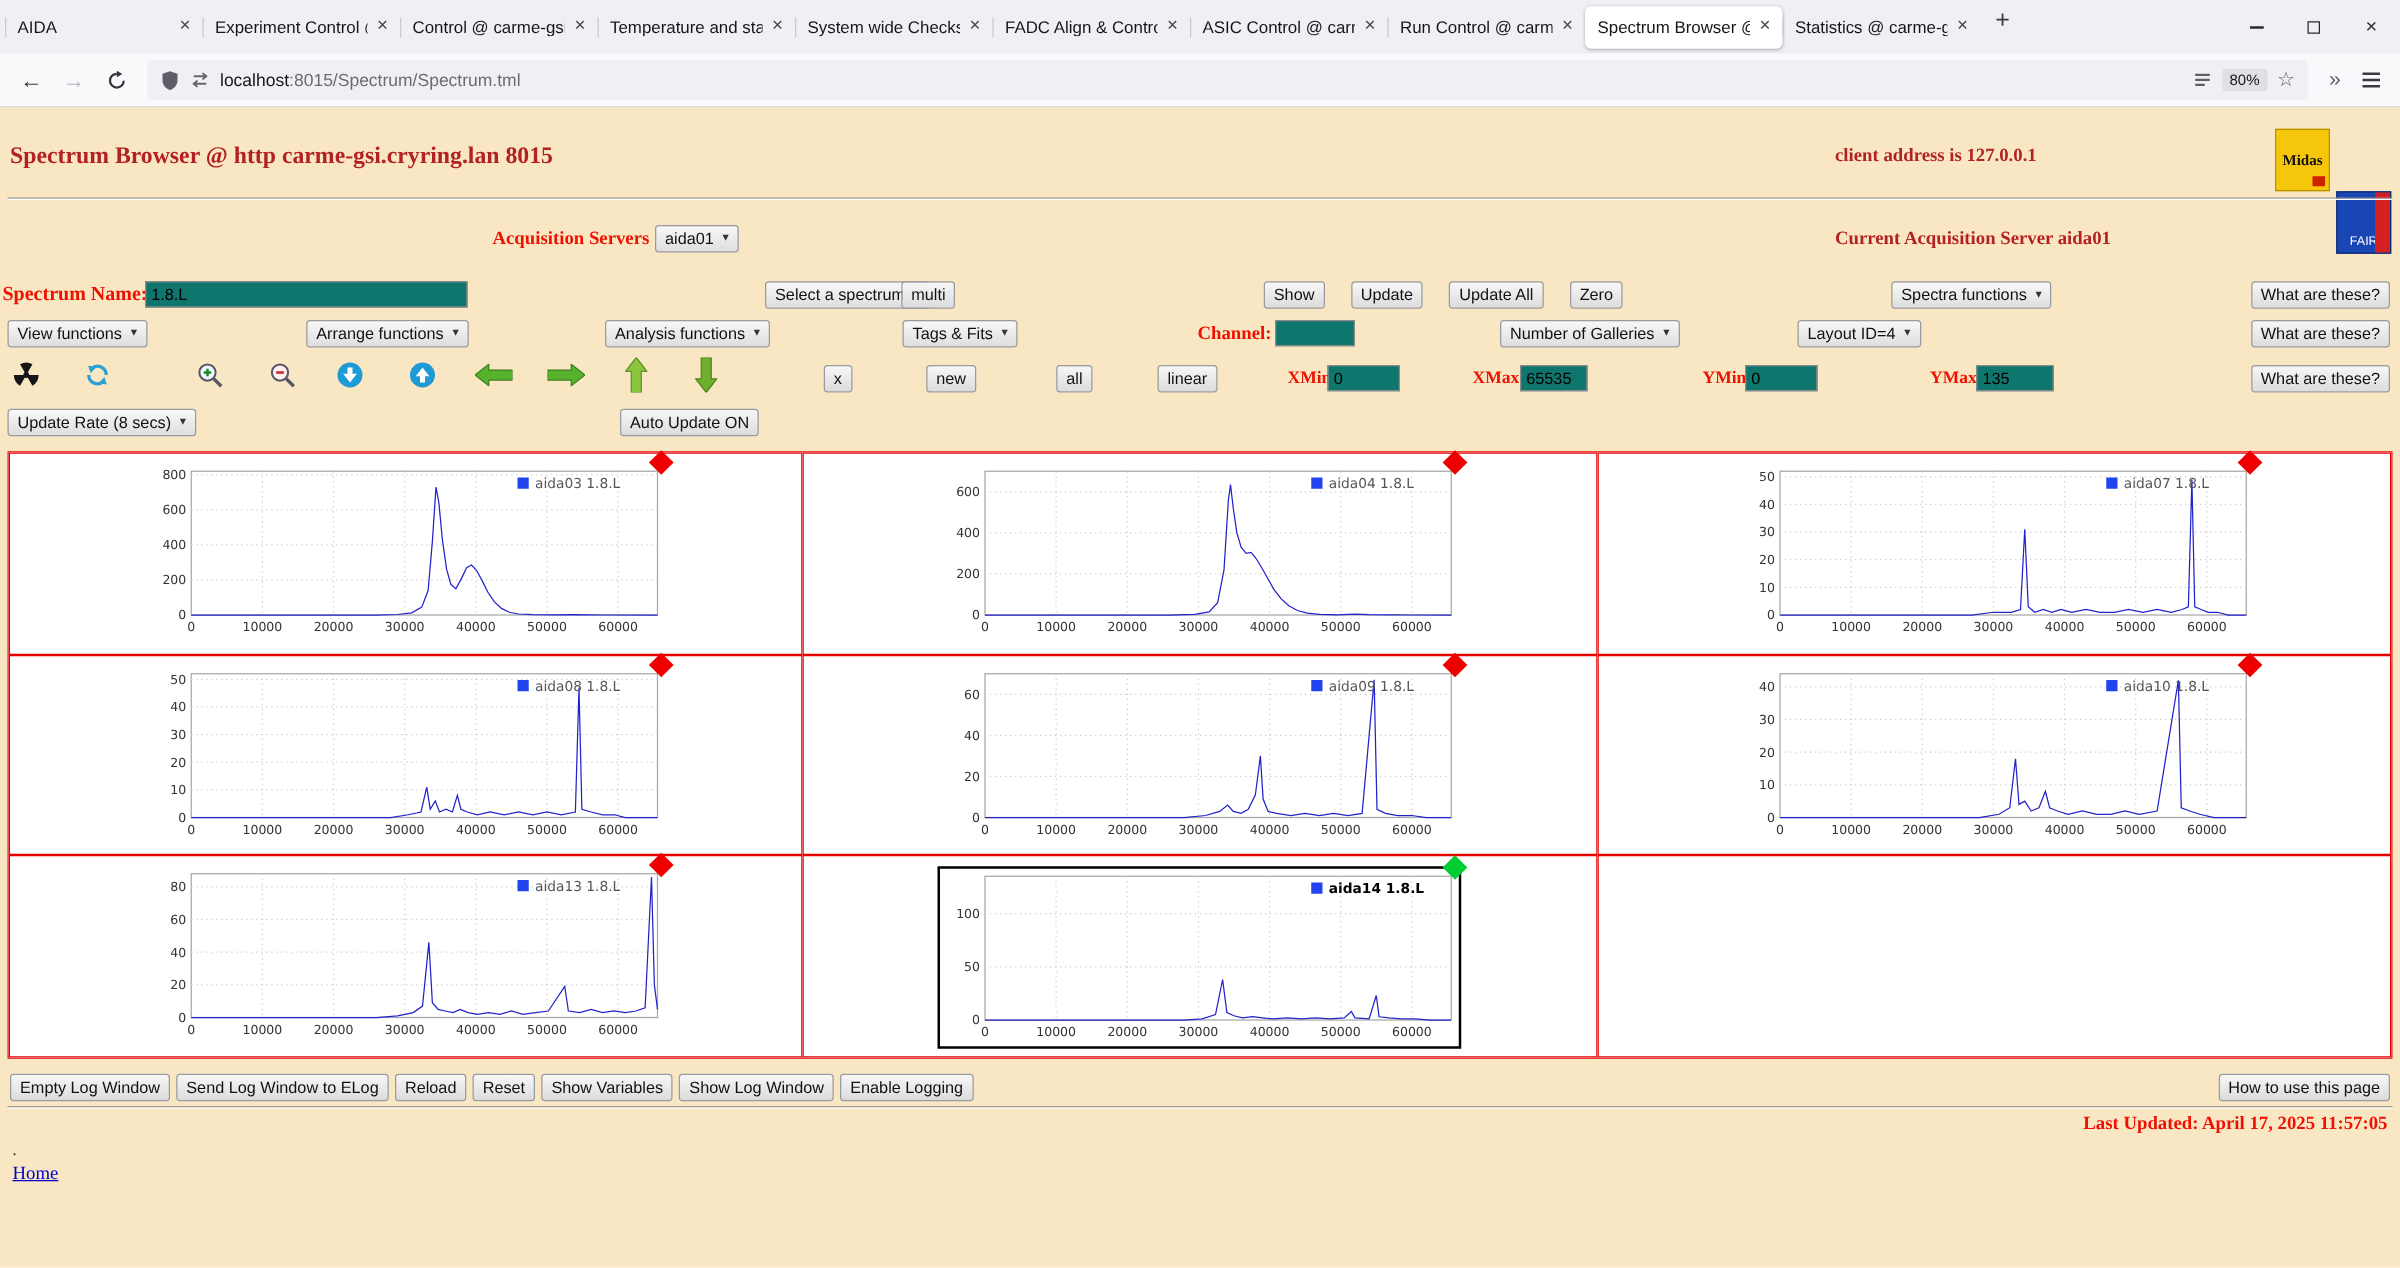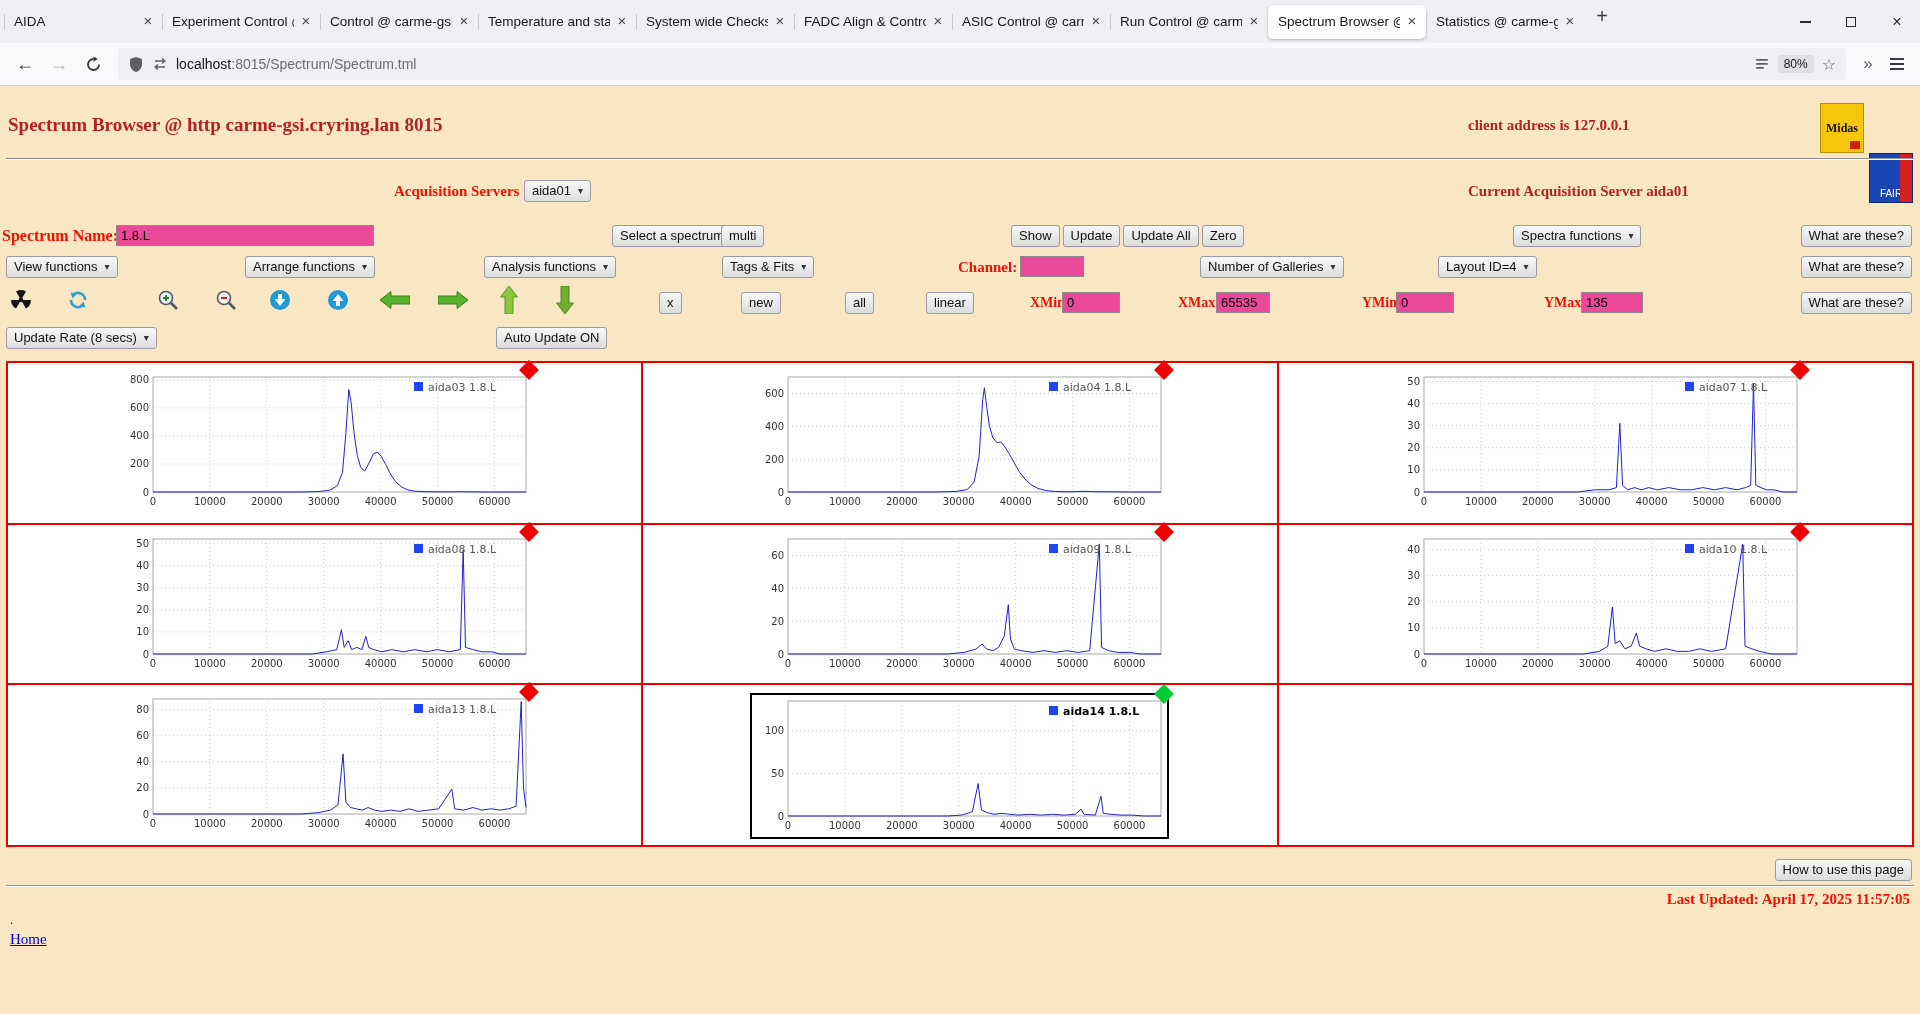--- a/index.html
+++ b/index.html
@@ -38,22 +38,22 @@
   
   .page{flex:1;position:relative;background:#f9e7c4;font-family:"Liberation Serif",serif;overflow:hidden}
   .abs{position:absolute}
   .page-title{font-size:19px;font-weight:bold;color:#b22222}
   .dark-red{color:#b22222;font-weight:bold}
   .red-label{color:#ee1100;font-weight:bold;font-family:"Liberation Serif",serif}
   .hr{position:absolute;left:6px;right:6px;height:2px;border-top:1px solid #8f8f8f;border-bottom:1px solid #fefefe}
   .btn{display:inline-block;background:linear-gradient(#f7f7f7,#dcdcdc);border:1px solid #9a9aa2;border-radius:3px;font-family:"Liberation Sans",sans-serif;font-size:13px;color:#111;padding:2px 7px;line-height:16px;white-space:nowrap;cursor:default}
   .select{display:inline-flex;align-items:center;gap:7px;background:linear-gradient(#f8f8f8,#dedede);border:1px solid #9a9aa2;border-radius:3px;font-family:"Liberation Sans",sans-serif;font-size:13px;color:#111;padding:2px 7px;line-height:16px;white-space:nowrap}
   .select::after{content:"▾";font-size:10px;color:#333}
-  .tinput{background:#ec4899;border:1px solid #8a8a8a;font-family:"Liberation Sans",sans-serif;font-size:13px;padding:2px 4px;height:21px}
-  .cluster{position:absolute;display:flex;gap:3px}
+  .tinput{background:#0f766e;border:1px solid #8a8a8a;font-family:"Liberation Sans",sans-serif;font-size:13px;padding:2px 4px;height:21px}
+  .cluster{position:absolute;display:flex;gap:21px}
   .icon{position:absolute;display:block;line-height:0}
 
   
   .logo-midas{width:44px;height:50px;background:#f6c60a;border:1px solid #b89000;color:#111;font-family:"Liberation Serif",serif;font-weight:bold;font-size:12px;display:flex;align-items:center;justify-content:center;position:relative}
   .logo-midas::after{content:"";position:absolute;right:3px;bottom:3px;width:10px;height:8px;background:#cc2200}
   .logo-fair{width:44px;height:50px;background:#1846b4;border:1px solid #0c2a70;position:relative;display:flex;align-items:flex-end;justify-content:center;color:#fff;font-size:10px;font-weight:normal;padding-bottom:3px;font-family:"Liberation Sans",sans-serif}
   .logo-fair::before{content:"";position:absolute;right:0;top:0;width:12px;height:100%;background:#d42020}
 
   
   .grid{position:absolute;left:6px;right:6px;top:275px;display:grid;grid-template-columns:1fr 1fr 1fr;grid-template-rows:162px 160px 162px;border:1px solid #e60000;background:#fff}
@@ -543,20 +543,29 @@
               <line x1="36" y1="35.814814814814824" x2="409" y2="35.814814814814824" stroke="#cccccc" stroke-dasharray="1,3"></line>
               <text x="32" y="39.314814814814824" text-anchor="end" font-size="10" fill="#333">100</text>
               <polyline points="36.0,121.0 195.4,121.0 209.6,120.1 220.4,116.7 226.1,88.6 229.5,115.0 235.2,117.6 242.0,119.3 250.0,118.4 258.0,119.3 266.5,120.1 277.9,119.3 289.3,120.1 300.7,119.3 312.0,120.1 323.4,119.3 329.1,114.2 332.0,119.3 343.3,120.1 349.0,101.4 351.3,118.4 359.3,119.3 369.0,120.1 380.3,120.1 391.7,121.0 409.0,121.0" fill="none" stroke="#2222cc" stroke-width="1"></polyline>
               <rect x="297" y="11" width="9" height="9" fill="#2244ee"></rect>
               <text x="311" y="19.5" font-size="11" fill="#000" font-weight="bold">aida14 1.8.L</text>
             </svg><div class="diamond green"></div></div>
         </div>
         <div class="cell"></div>
       </div>
 
+    <div class="footer-btns">
+        <button class="btn">Empty Log Window</button>
+        <button class="btn">Send Log Window to ELog</button>
+        <button class="btn">Reload</button>
+        <button class="btn">Reset</button>
+        <button class="btn">Show Variables</button>
+        <button class="btn">Show Log Window</button>
+        <button class="btn">Enable Logging</button>
+      </div>
     <button class="abs btn" style="right:8px;top:773px">How to use this page</button>
     <div class="hr" style="top:799px"></div>
     <div class="abs red-label" style="right:10px;top:805px;font-size:15px">Last Updated: April 17, 2025 11:57:05</div>
     <div class="abs" style="left:10px;top:826px;font-size:13px;color:#222">.</div>
     <a class="abs home-link" style="left:10px;top:845px">Home</a>
 
   </div>
 </div>
 
 </body></html>

